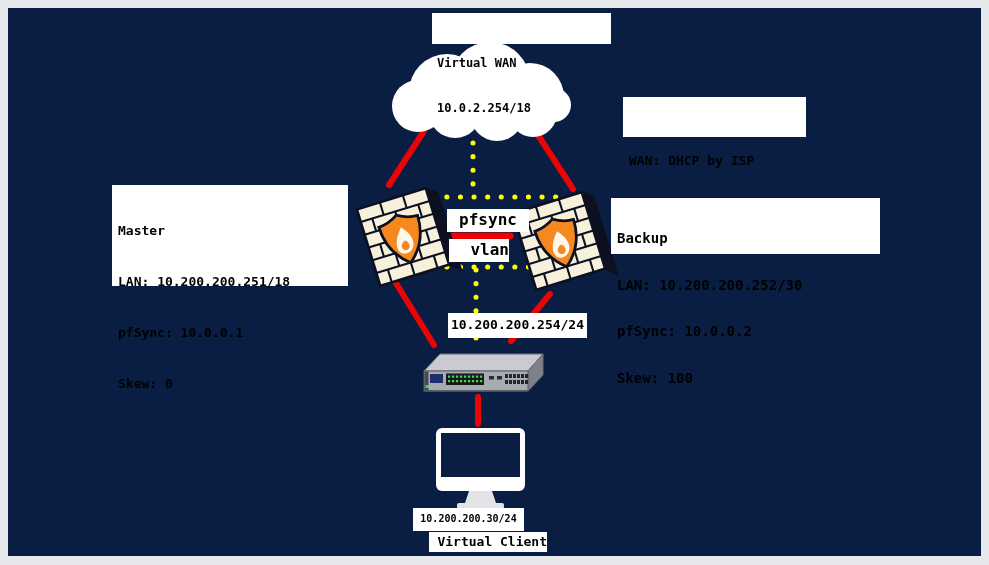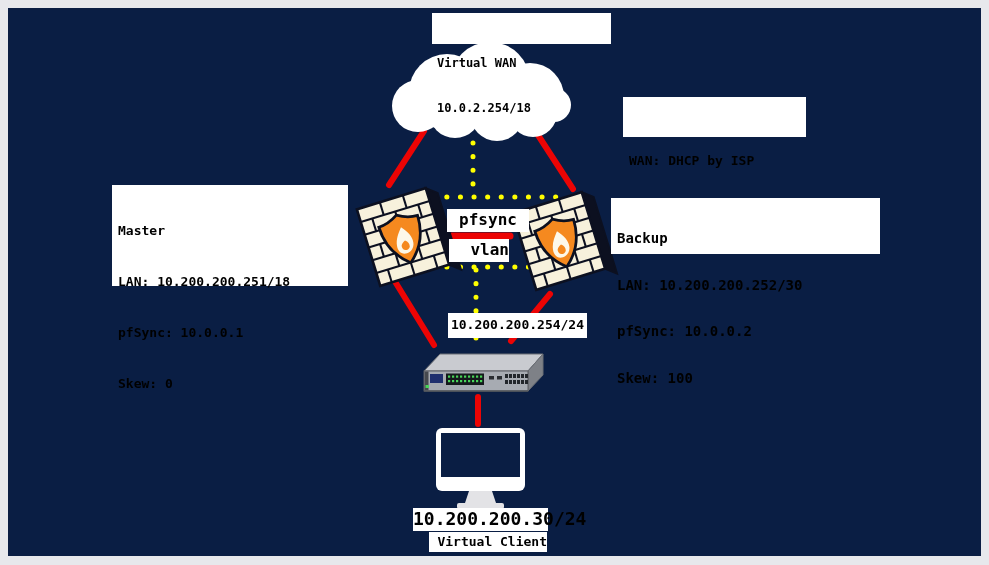--- a/index.html
+++ b/index.html
@@ -14,21 +14,21 @@
     white-space:pre;box-sizing:border-box;z-index:5;
   }
   .label-box div{white-space:pre;}
   #vwan-box{left:432px;top:13px;width:179px;height:31px;font-size:12px;line-height:15px;padding:13px 5px;}
   #waninfo-box{left:623px;top:97px;width:183px;height:40px;font-size:13px;line-height:19px;padding:16px 6px;}
   #master-box{left:112px;top:185px;width:236px;height:101px;font-size:13px;line-height:17px;padding:3px 6px;}
   #backup-box{left:611px;top:198px;width:269px;height:56px;font-size:14px;line-height:15.5px;padding:2px 6px;}
   #pfsync-box{left:447px;top:209px;width:82px;height:23px;font-size:16px;line-height:22px;text-align:center;}
   #vlan-box{left:449px;top:239px;width:60px;height:23px;font-size:16px;line-height:22px;text-align:right;padding-left:12px;}
   #lanvip-box{left:448px;top:277px;width:139px;height:25px;font-size:13px;line-height:23px;text-align:center;margin-top:36px;}
-  #clientip-box{left:413px;top:508px;width:135px;height:23px;font-size:18px;line-height:22px;text-align:center;}
+  #clientip-box{left:413px;top:508px;width:111px;height:23px;font-size:10px;line-height:22px;text-align:center;}
   #clientname-box{left:429px;top:532px;width:118px;height:20px;font-size:13px;line-height:19px;text-align:right;}
 </style>
 </head>
 <body>
 
 <div class="canvas">
   <div class="board"></div>
 
   <svg class="overlay" width="989" height="565" viewBox="0 0 989 565">
     <defs>

